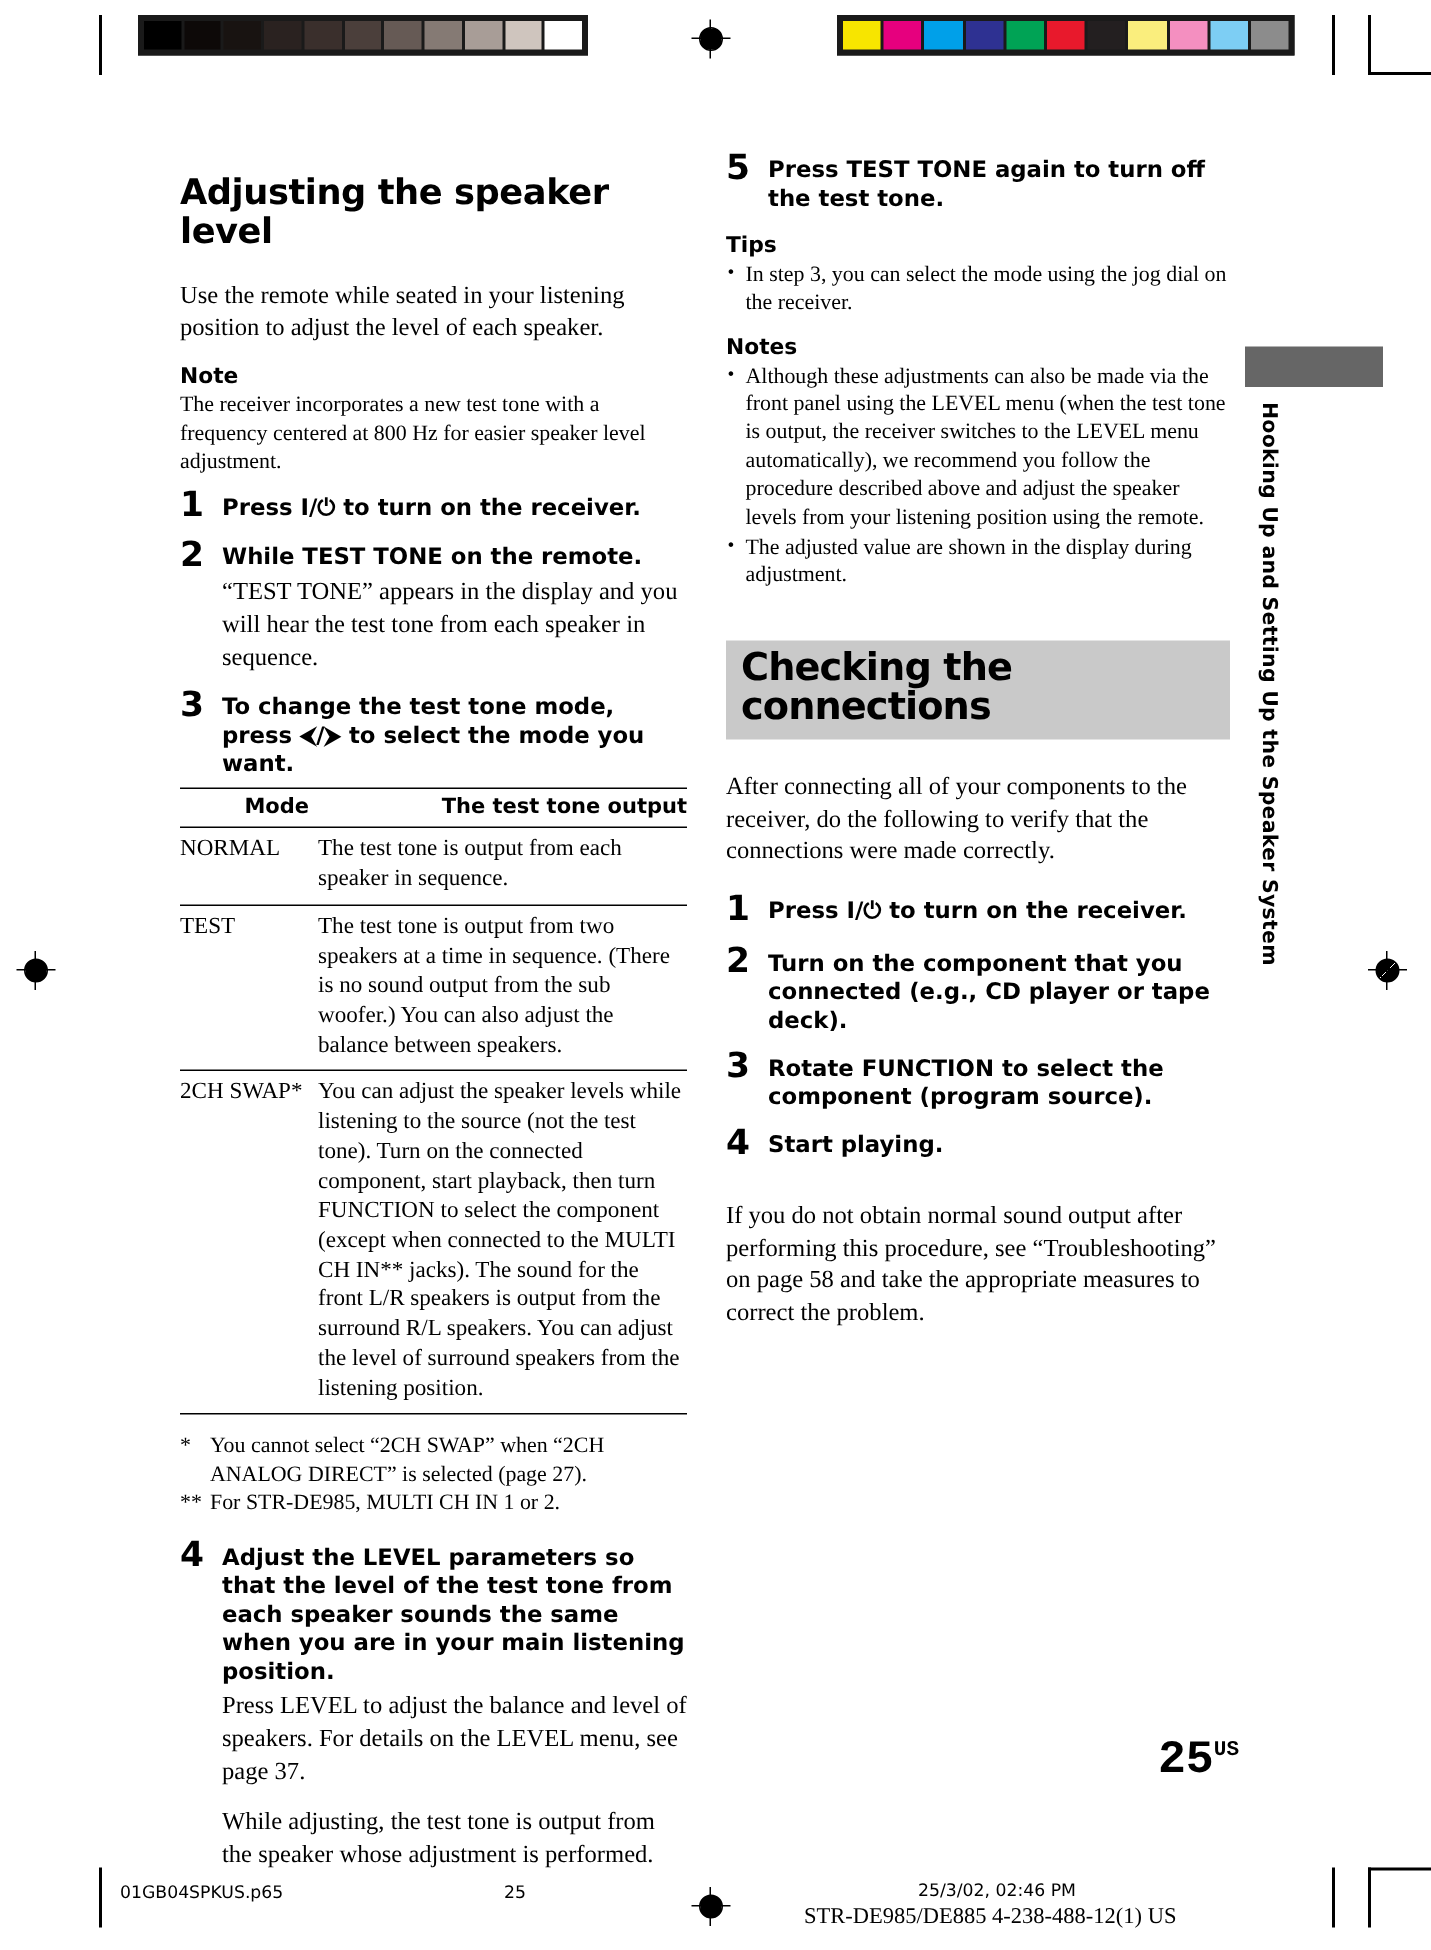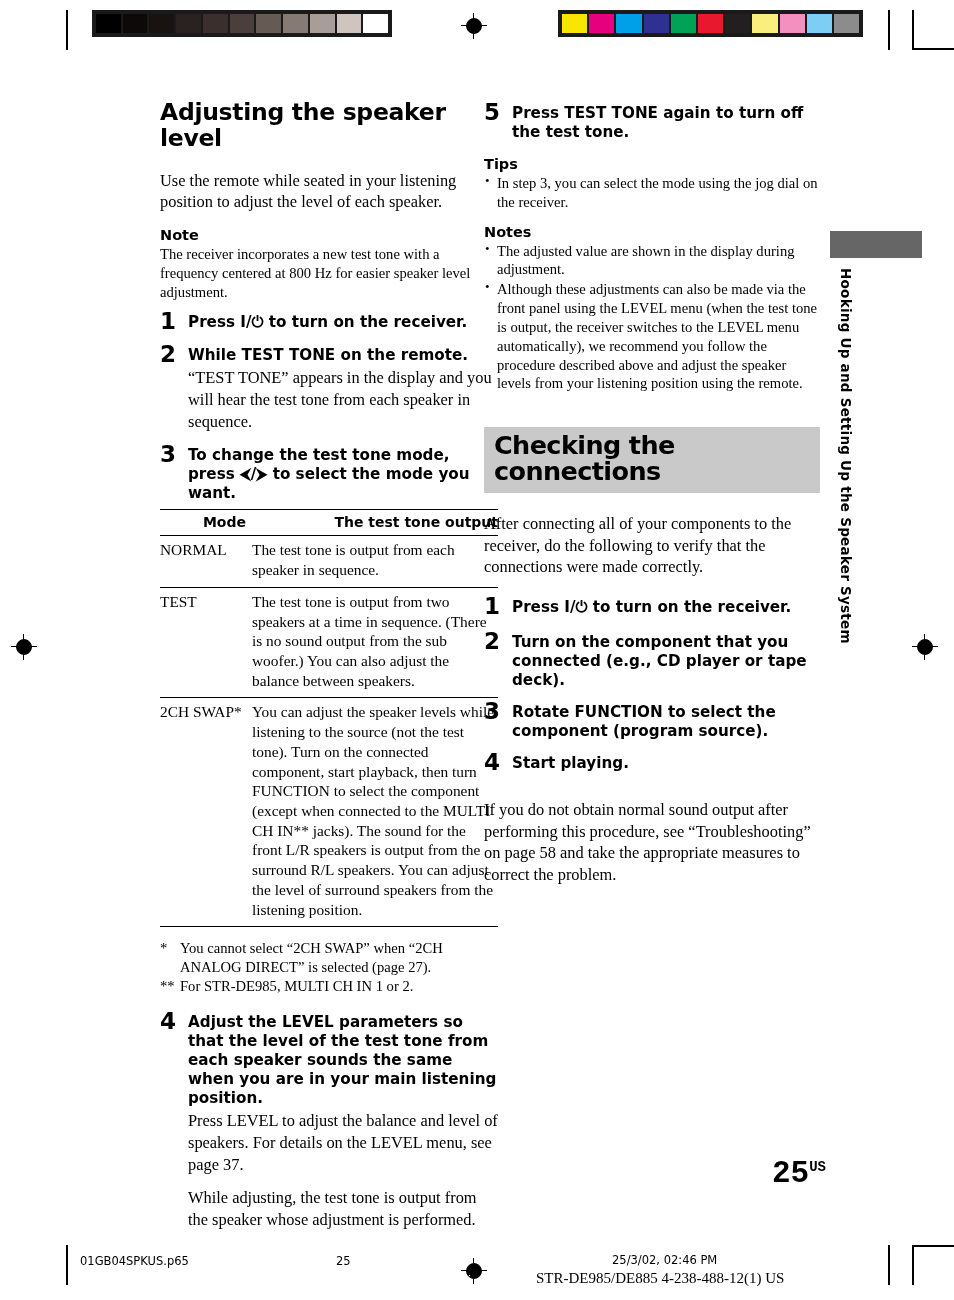--- a/index.html
+++ b/index.html
@@ -38,21 +38,21 @@
     background: #1a1a1a;
     gap: 2px;
     padding: 2px;
   }
   .colorbar .sw { flex: 1 1 auto; }
 
   
   .page { position: absolute; left: 0; top: 0; width: 954px; height: 1300px; }
 
   .col { position: absolute; }
-  .col-left  { left: 120px; top: 100px; width: 338px; margin-left: 40px; }
+  .col-left  { left: 120px; top: 116px; width: 338px; }
   .col-right { left: 484px; top: 104px; width: 336px; }
 
   h1.section-title {
     font-family: "DejaVu Sans", sans-serif;
     font-weight: bold;
     font-size: 23.5px;
     letter-spacing: -0.3px;
     margin: 0 0 18px 0;
     line-height: 1.1;
   }
@@ -326,22 +326,22 @@
       <p class="head">Press TEST TONE again to turn off the test tone.</p>
     </div>
 
     <div class="label-bold">Tips</div>
     <ul class="bullets">
       <li>In step 3, you can select the mode using the jog dial on the receiver.</li>
     </ul>
 
     <div class="label-bold">Notes</div>
     <ul class="bullets">
+      <li>Although these adjustments can also be made via the front panel using the LEVEL menu (when the test tone is output, the receiver switches to the LEVEL menu automatically), we recommend you follow the procedure described above and adjust the speaker levels from your listening position using the remote.</li>
       <li>The adjusted value are shown in the display during adjustment.</li>
-      <li>Although these adjustments can also be made via the front panel using the LEVEL menu (when the test tone is output, the receiver switches to the LEVEL menu automatically), we recommend you follow the procedure described above and adjust the speaker levels from your listening position using the remote.</li>
     </ul>
 
     <div class="chapter-head">Checking the connections</div>
 
     <p class="body" style="margin-bottom:20px;">After connecting all of your components to the receiver, do the following to verify that the connections were made correctly.</p>
 
     <div class="step" style="margin-bottom:16px;">
       <span class="num">1</span>
       <p class="head">Press I/⏻ to turn on the receiver.</p>
     </div>

